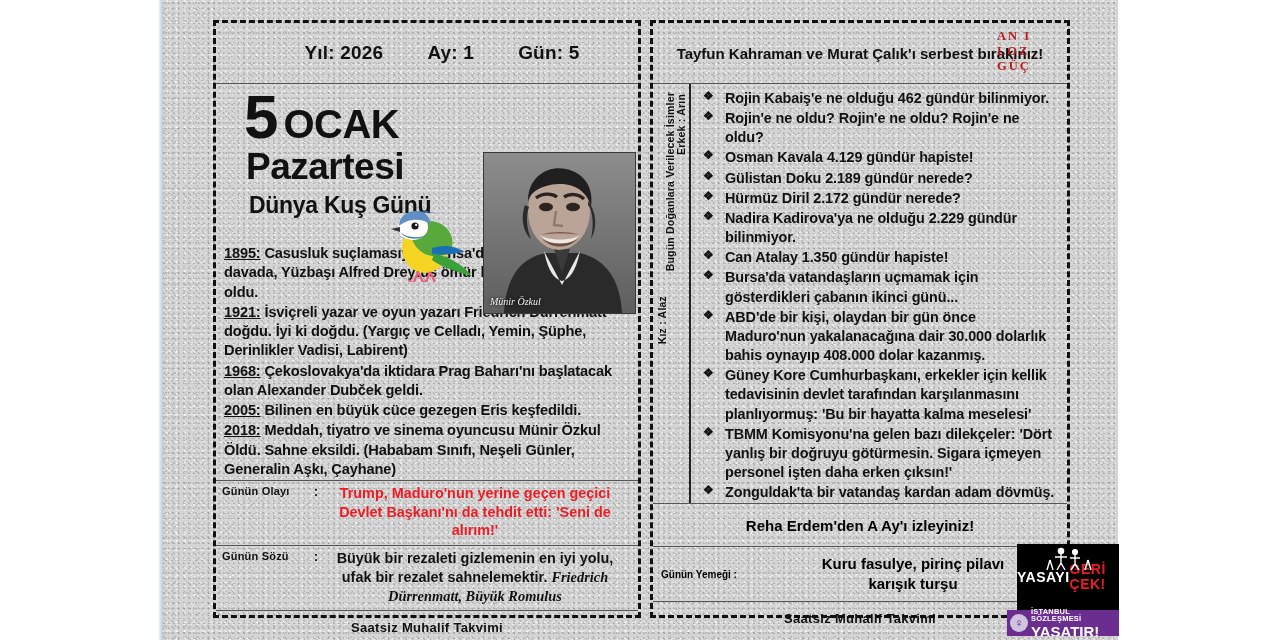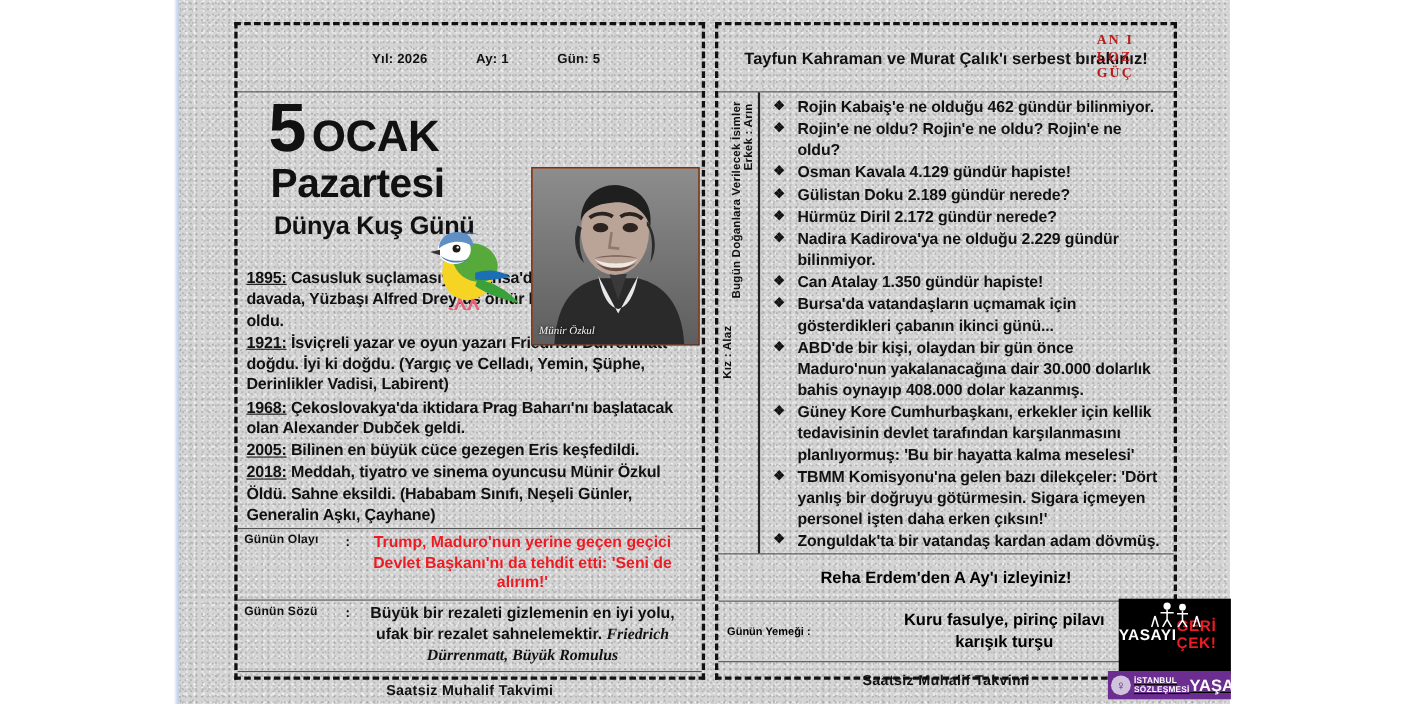--- a/index.html
+++ b/index.html
@@ -38,21 +38,21 @@
   .card-left{left:213px;top:20px;width:428px;height:598px;}
   .card-right{left:650px;top:20px;width:420px;height:598px;}
 
   .inner{position:absolute;inset:0;display:flex;flex-direction:column;}
 
   .hline{height:1px;background:#555;width:100%;flex:none;}
 
   
   .ymd{
     height:60px;flex:none;display:flex;align-items:center;justify-content:center;
-    gap:44px;font-weight:bold;font-size:12px;color:#111;letter-spacing:.2px;
+    gap:44px;font-weight:bold;font-size:19px;color:#111;letter-spacing:.2px;
     padding-left:2px;
     margin-left:28px;
   }
   .ymd span{white-space:nowrap;}
 
   .dateblock{position:relative;flex:none;height:150px;padding:6px 0 0 0;}
   .bigrow{position:absolute;left:28px;top:4px;display:flex;align-items:baseline;}
   .daynum{font-size:62px;font-weight:bold;line-height:.95;letter-spacing:-2px;color:#111;}
   .monthname{font-size:40px;font-weight:bold;line-height:1;margin-left:7px;color:#111;letter-spacing:-.5px;}
   .weekday{position:absolute;left:30px;top:62px;font-size:37px;font-weight:bold;color:#111;letter-spacing:-.5px;}
@@ -144,21 +144,21 @@
   }
   .sticker .glyph{position:absolute;left:0;top:2px;width:112px;height:24px;}
   .sticker .l1{color:#fff;font-size:14px;font-weight:bold;letter-spacing:.5px;line-height:1.05;}
   .sticker .l2{color:#ed1c24;font-size:14px;font-weight:bold;letter-spacing:.5px;line-height:1.05;}
   .sticker .pur{
     position:absolute;left:0;top:66px;width:112px;height:26px;background:#6b2d8f;
     display:flex;align-items:center;padding-left:3px;gap:3px;
   }
   .sticker .vcirc{width:18px;height:18px;border-radius:50%;background:#cfc3dd;flex:none;
     display:flex;align-items:center;justify-content:center;font-size:12px;color:#4a1d66;font-weight:bold;}
-  .sticker .ptxt{display:flex;flex-direction:row;line-height:1;text-decoration:underline;}
+  .sticker .ptxt{display:flex;flex-direction:column;line-height:1;}
   .sticker .p1{color:#fff;font-size:7.5px;font-weight:bold;letter-spacing:.2px;}
   .sticker .p2{color:#fff;font-size:15px;font-weight:bold;letter-spacing:0;margin-top:1px;}
 </style>
 </head>
 <body>
 
 <div class="page">
   <div class="paper"></div>
 
   <div class="card card-left">

